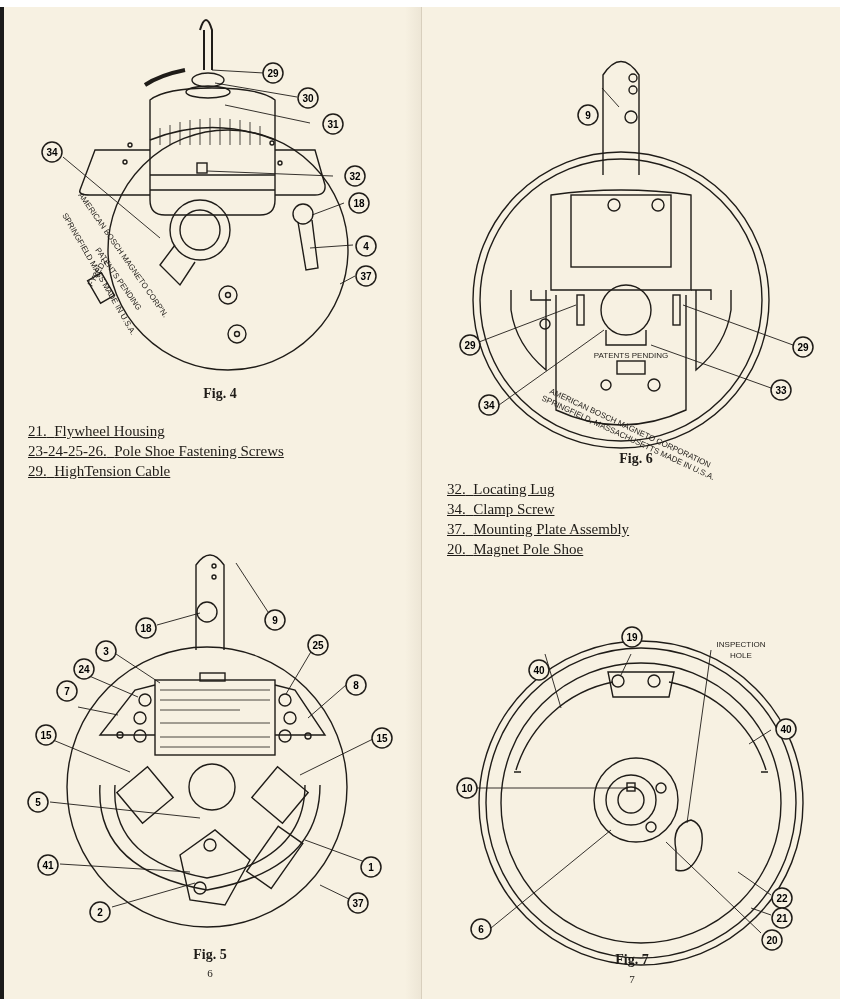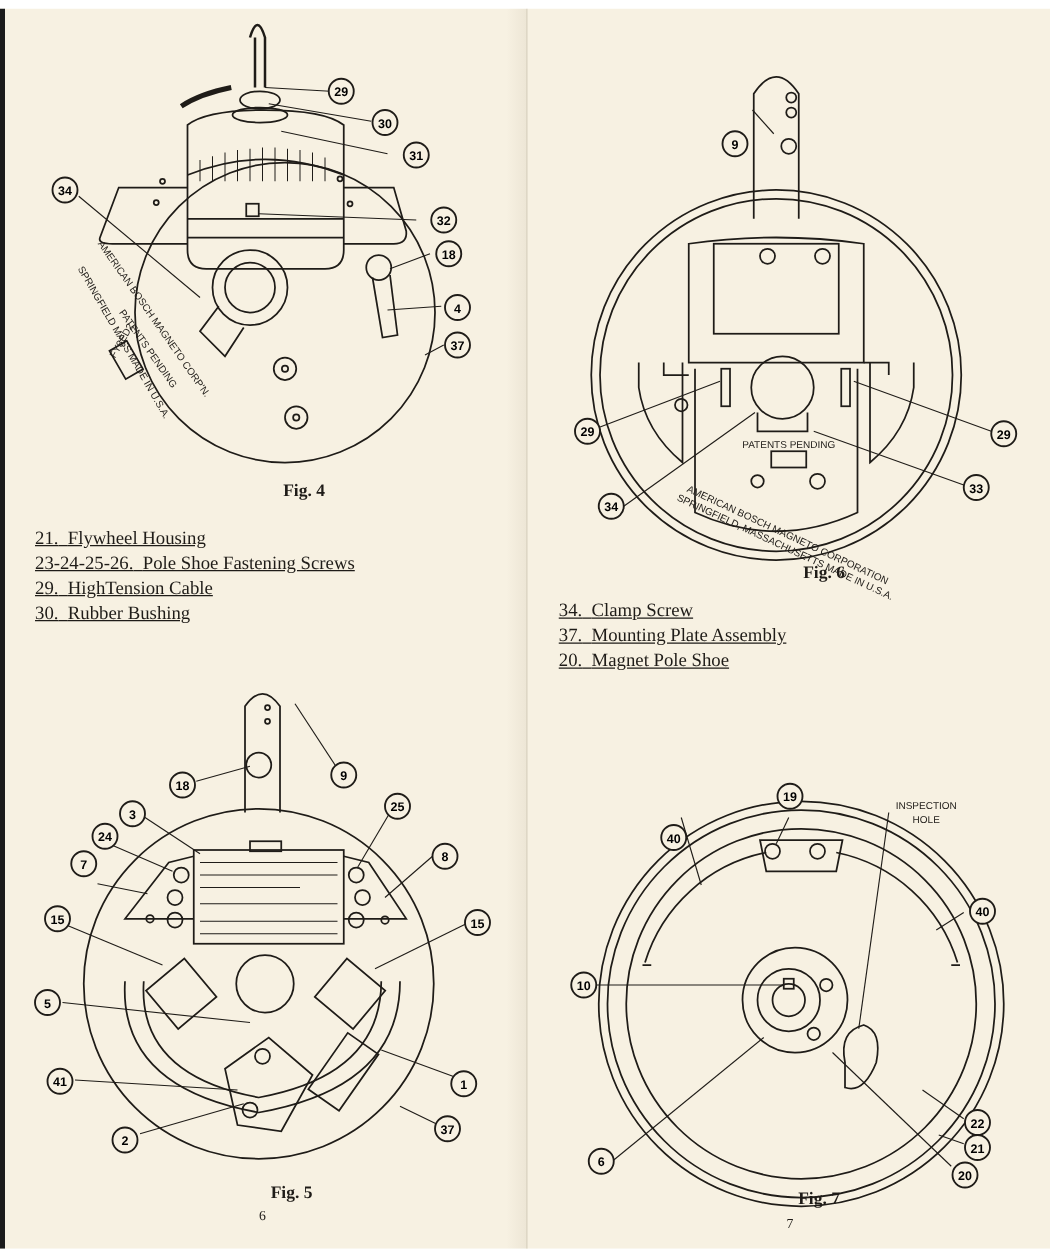--- a/index.html
+++ b/index.html
@@ -4,21 +4,21 @@
 <style>
   html, body { margin:0; padding:0; }
   body { width:851px; height:999px; background:#ffffff; position:relative; overflow:hidden;
          font-family:"Liberation Serif", serif; color:#1f1c18; }
   .page { position:absolute; top:7px; height:992px; background:#f7f1e2; }
   .page-left { left:0; width:421px; border-left:4px solid #1b1b1b; box-sizing:border-box; }
   .page-right { left:421px; width:418px; border-left:1px solid #d8cfbd; }
   .gutter-shadow { position:absolute; top:7px; left:405px; width:16px; height:992px;
         background:linear-gradient(to right, rgba(0,0,0,0), rgba(120,100,70,0.08)); }
   svg.fig { position:absolute; overflow:visible; }
-  .fig-caption { position:absolute; font-weight:bold; font-size:14px; text-align:right; }
+  .fig-caption { position:absolute; font-weight:bold; font-size:14px; text-align:center; }
   .page-number { position:absolute; font-size:11px; text-align:center; }
   .legend { position:absolute; font-size:15px; line-height:20px; margin:0; padding:0; list-style:none;text-decoration:underline; }
   .legend li { white-space:nowrap; }
   .callout text { font-family:"Liberation Sans", sans-serif; font-size:10px; font-weight:bold; }
   .stamp text { font-family:"Liberation Sans", sans-serif; font-size:8px; }
 </style>
 </head>
 <body>
 
 <div class="page page-left"></div>
@@ -129,21 +129,20 @@
         <text x="366" y="280" text-anchor="middle">37</text>
       </g>
   </g>
 </svg>
 <div class="fig-caption" style="left:180px;top:386px;width:80px;">Fig. 4</div>
 
 <ul class="legend" style="left:28px;top:421px;">
   <li><span>21.</span>&nbsp; <span>Flywheel Housing</span></li>
   <li><span>23-24-25-26.</span>&nbsp; <span>Pole Shoe Fastening Screws</span></li>
   <li><span>29.</span>&nbsp; <span>HighTension Cable</span></li>
-  <li><span>30.</span>&nbsp; <span>Rubber Bushing</span></li>
 </ul>
 
 <svg class="fig" style="left:0;top:540px" width="421" height="400" viewBox="0 0 421 400">
   <g fill="none" stroke="#1f1c18" stroke-width="1.4">
 
     <path d="M196 110 L196 25 Q210 5 224 25 L224 110"></path>
     <circle cx="214" cy="26" r="2"></circle>
       <circle cx="214" cy="37" r="2"></circle>
     <circle cx="207" cy="72" r="10"></circle>
 
@@ -330,20 +329,21 @@
       </g>
     <g>
         <circle cx="68" cy="405" r="10" fill="#f7f1e2" stroke="#1f1c18" stroke-width="1.5"></circle>
         <text x="68" y="409" text-anchor="middle">34</text>
       </g>
   </g>
 </svg>
 <div class="fig-caption" style="left:596px;top:451px;width:80px;">Fig. 6</div>
 
 <ul class="legend" style="left:447px;top:479px;">
+  <li><span>32.</span>&nbsp; <span>Locating Lug</span></li>
   <li><span>34.</span>&nbsp; <span>Clamp Screw</span></li>
   <li><span>37.</span>&nbsp; <span>Mounting Plate Assembly</span></li>
   <li><span>20.</span>&nbsp; <span>Magnet Pole Shoe</span></li>
 </ul>
 
 <svg class="fig" style="left:421px;top:620px" width="430" height="379" viewBox="0 0 430 379">
   <g fill="none" stroke="#1f1c18" stroke-width="1.4">
     <circle cx="220" cy="183" r="162"></circle>
     <circle cx="220" cy="183" r="155"></circle>
     <circle cx="220" cy="183" r="140"></circle>

